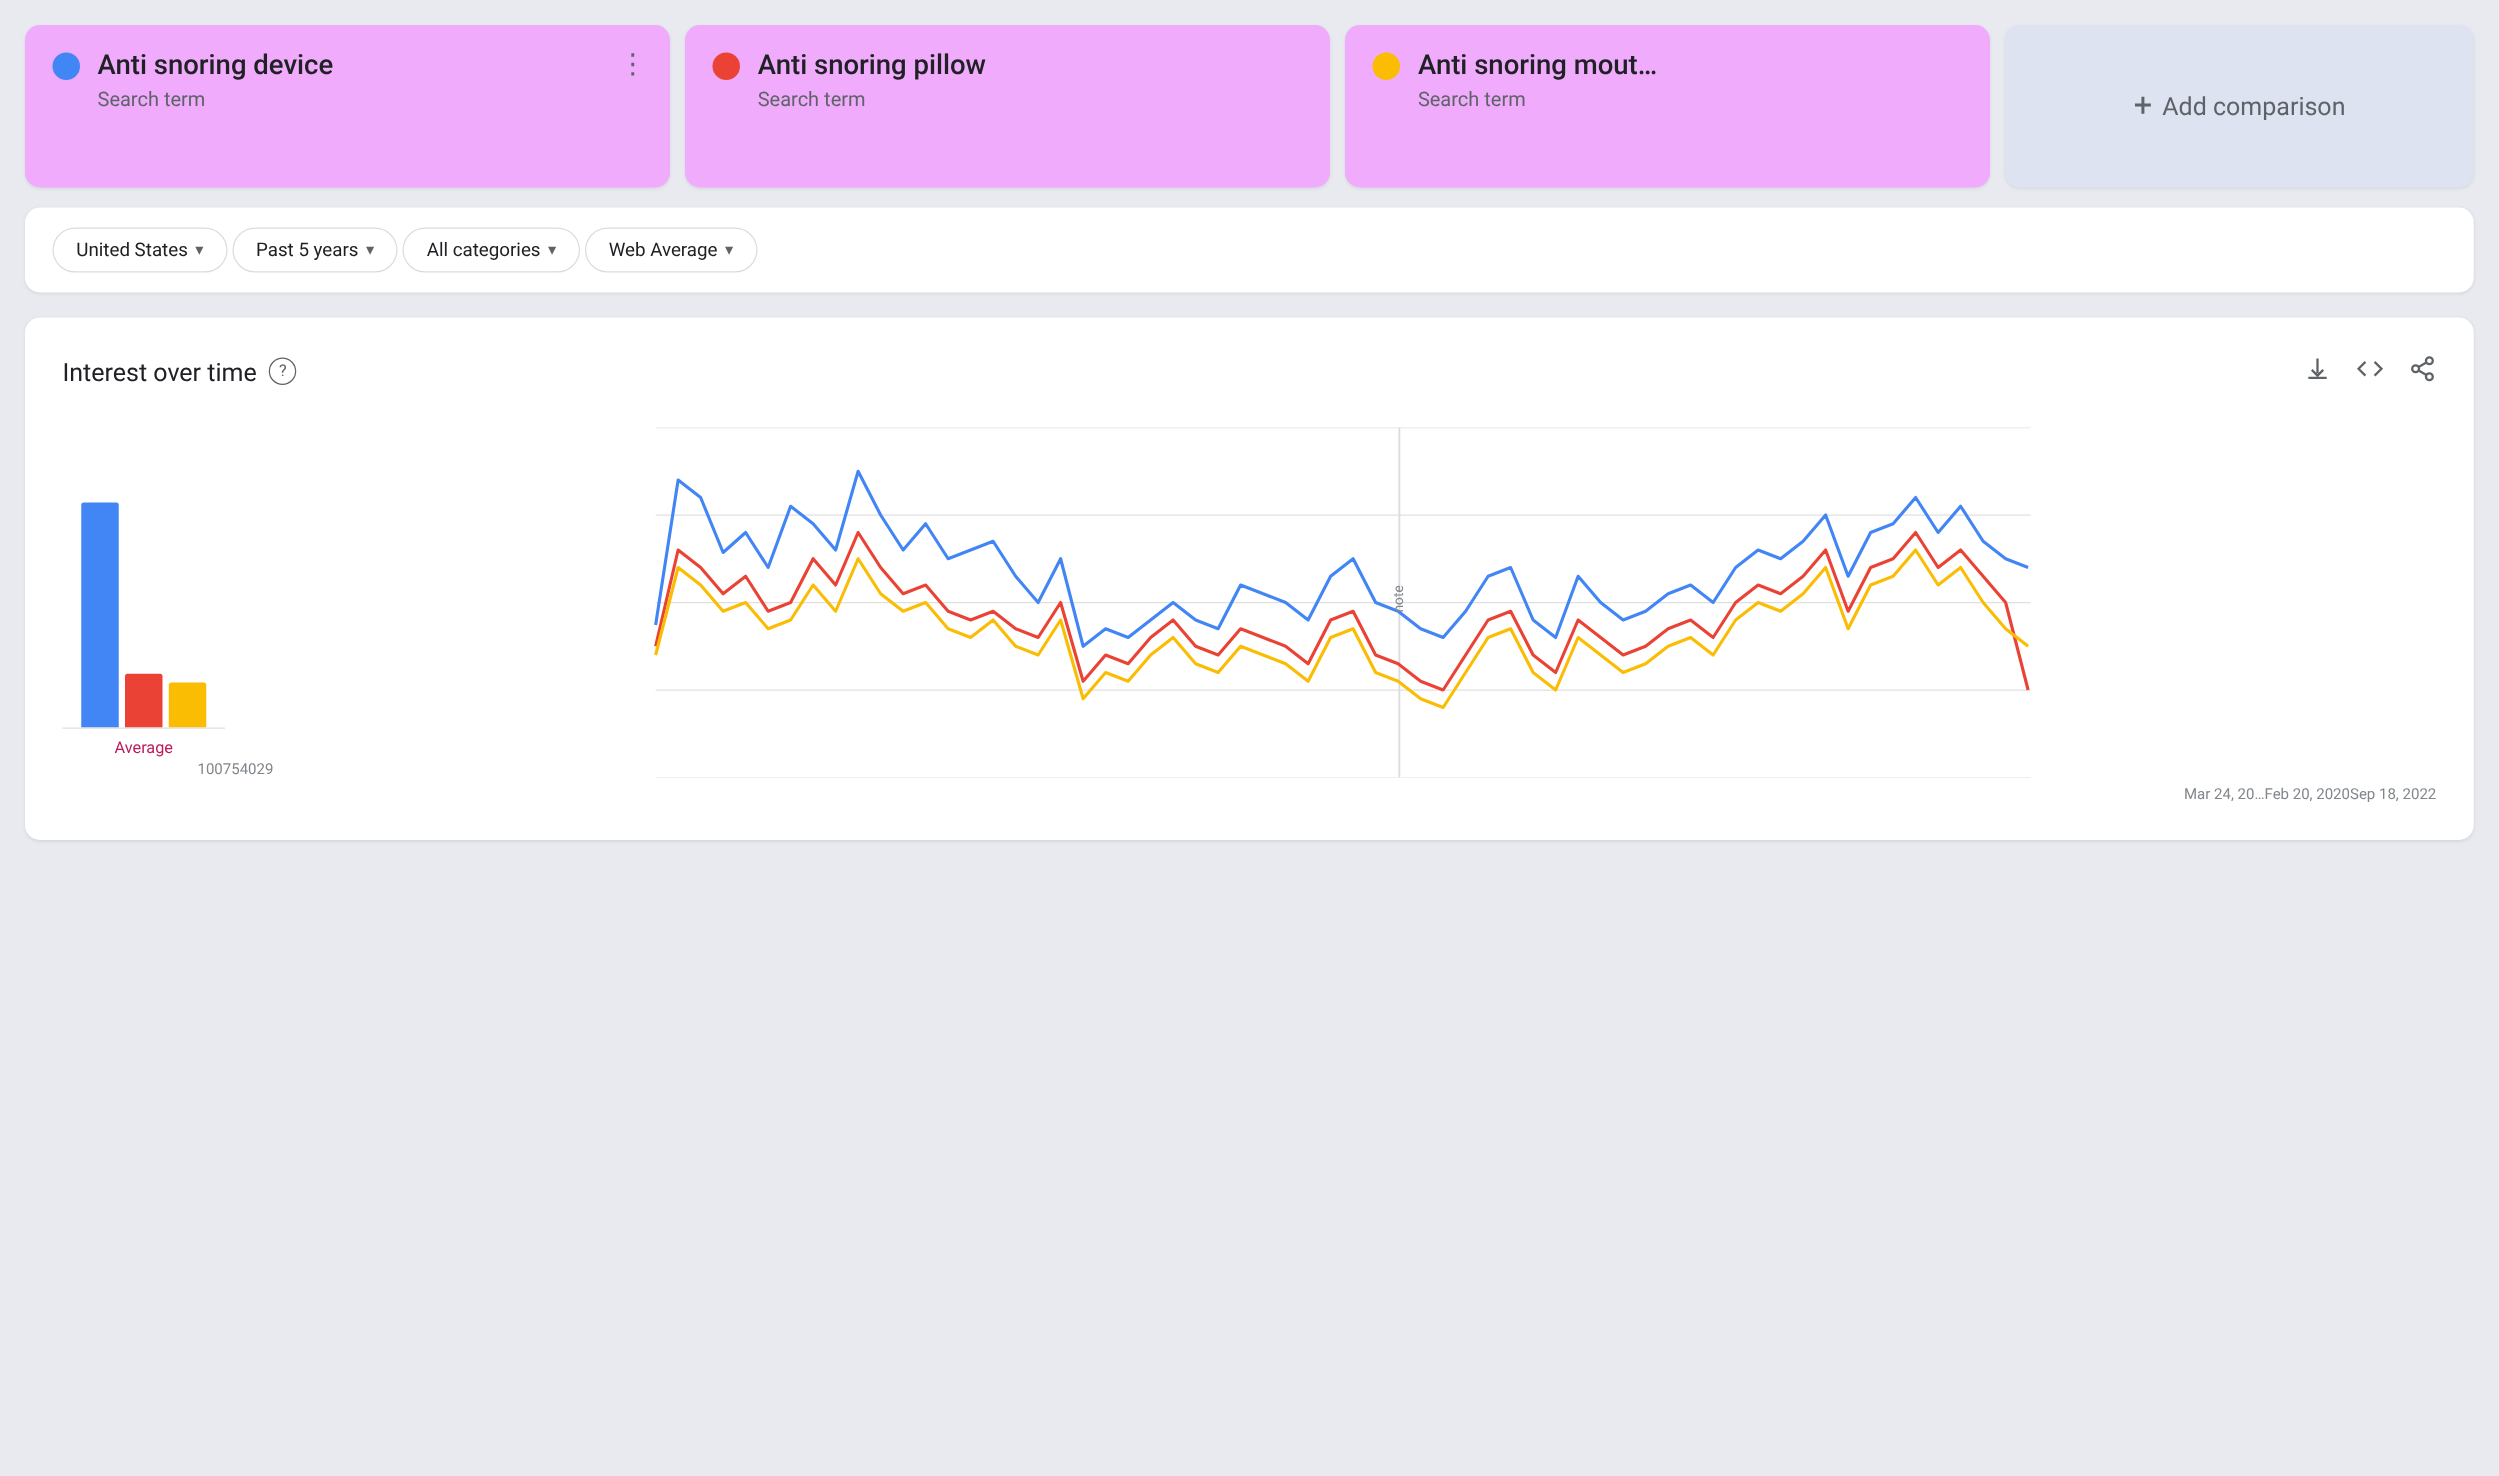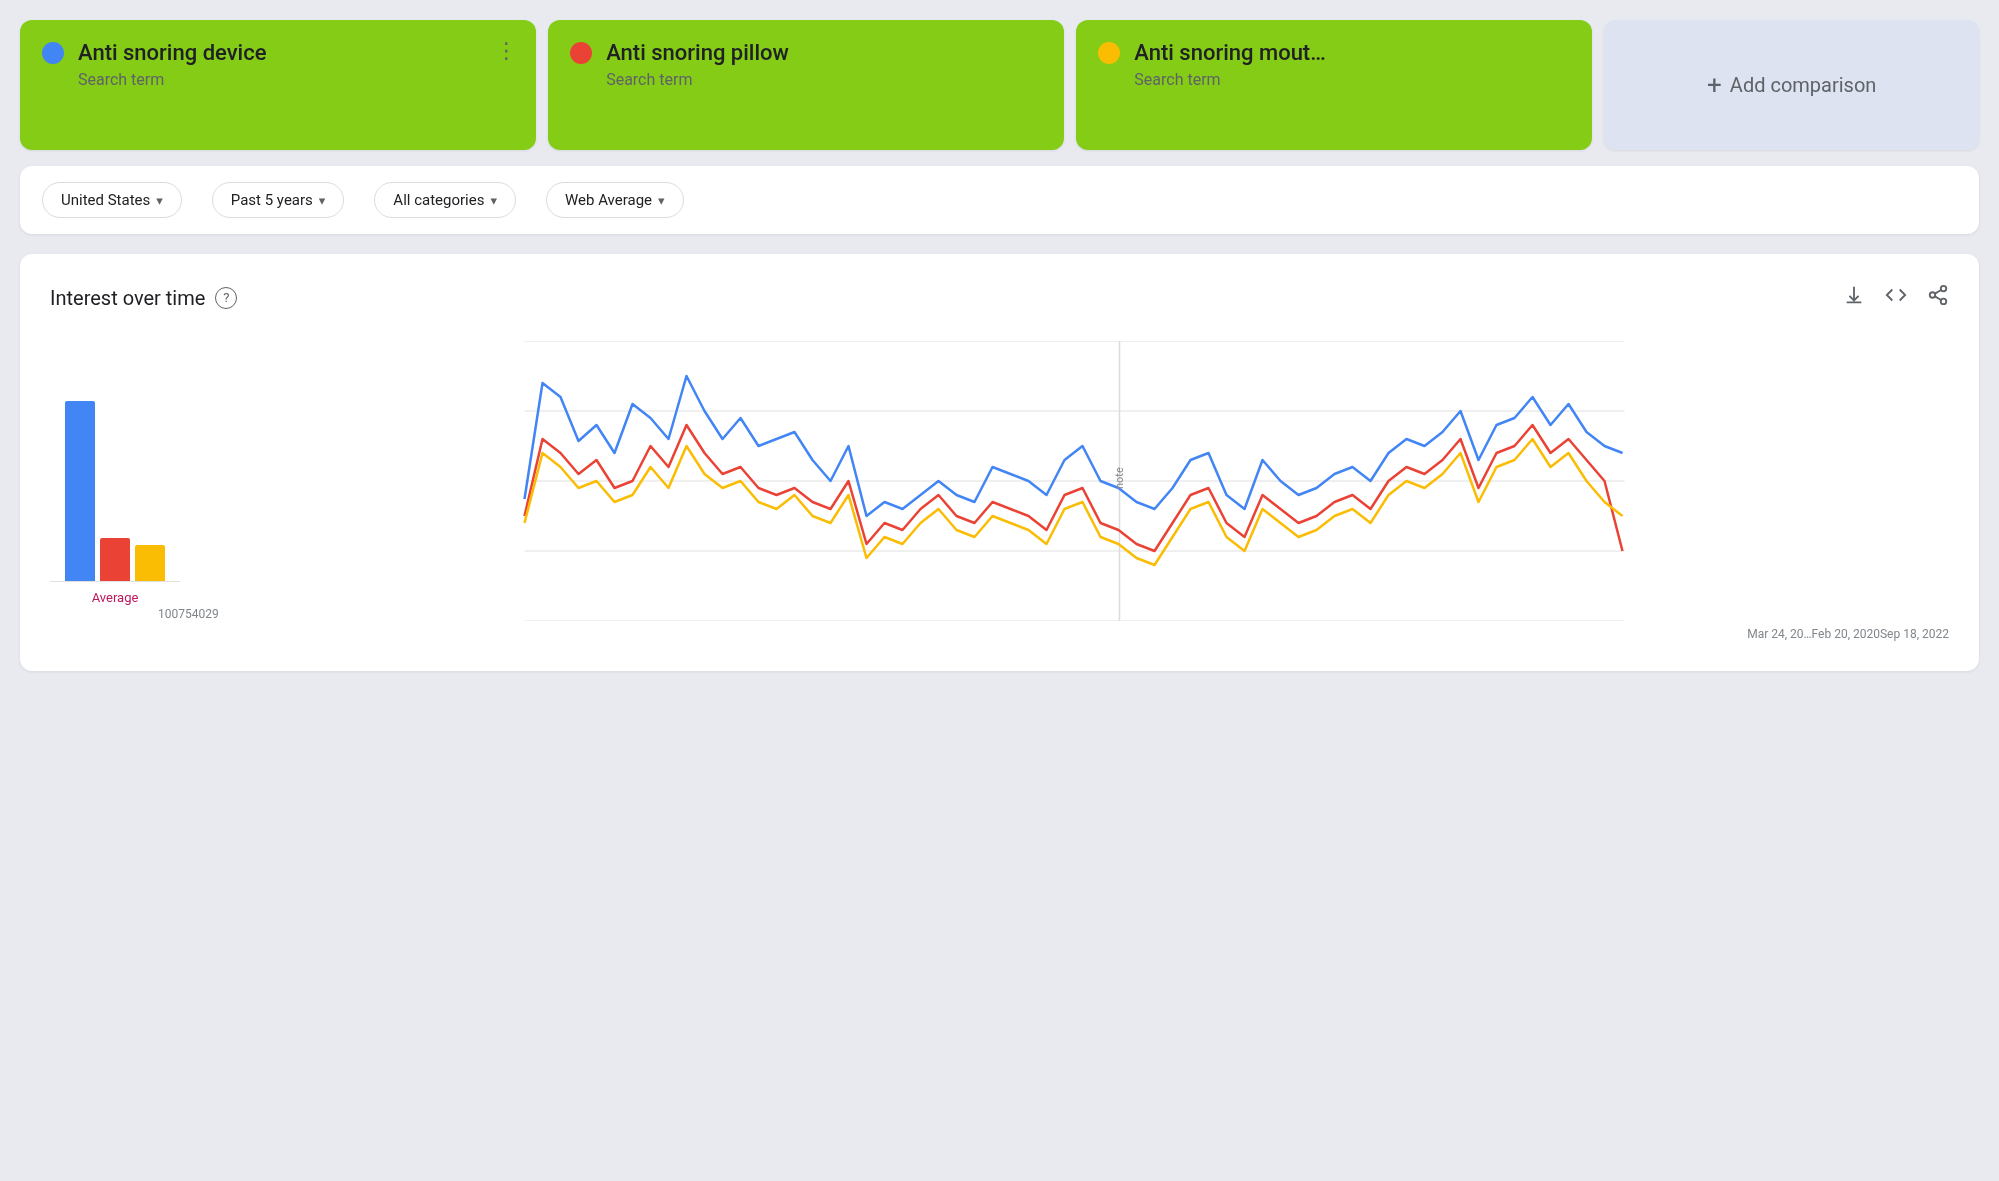--- a/index.html
+++ b/index.html
@@ -8,21 +8,21 @@
       font-family: 'Google Sans', Roboto, Arial, sans-serif;
       min-height: 1181px;
       padding: 20px;
     }
     .top-cards {
       display: flex;
       gap: 12px;
       margin-bottom: 16px;
     }
     .term-card {
-      background: #84cc16;
+      background: #f0abfc;
       border-radius: 12px;
       padding: 20px 22px;
       flex: 1;
       display: flex;
       align-items: flex-start;
       position: relative;
       box-shadow: 0 1px 3px rgba(0,0,0,0.08);
       min-height: 130px;
     }
     .term-card.add-card {
@@ -74,21 +74,21 @@
     }
     .add-icon {
       font-size: 26px;
       color: #5f6368;
     }
     .filter-bar {
       background: #fff;
       border-radius: 12px;
       padding: 16px 22px;
       display: flex;
-      gap: 30px;
+      gap: 4px;
       margin-bottom: 20px;
       box-shadow: 0 1px 3px rgba(0,0,0,0.08);
       align-items: flex-end;
     }
     .filter-btn {
       display: flex;
       align-items: center;
       gap: 6px;
       border: 1.5px solid #dadce0;
       border-radius: 24px;
@@ -110,21 +110,21 @@
       box-shadow: 0 1px 3px rgba(0,0,0,0.08);
     }
     .chart-header {
       display: flex;
       align-items: center;
       justify-content: space-between;
       margin-bottom: 30px;
     }
     .chart-title-group {
       display: flex;
-      align-items: center;
+      align-items: flex-start;
       gap: 10px;
     }
     .chart-title {
       font-size: 20px;
       color: #202124;
       font-weight: 400;
     }
     .help-icon {
       width: 22px;
       height: 22px;

